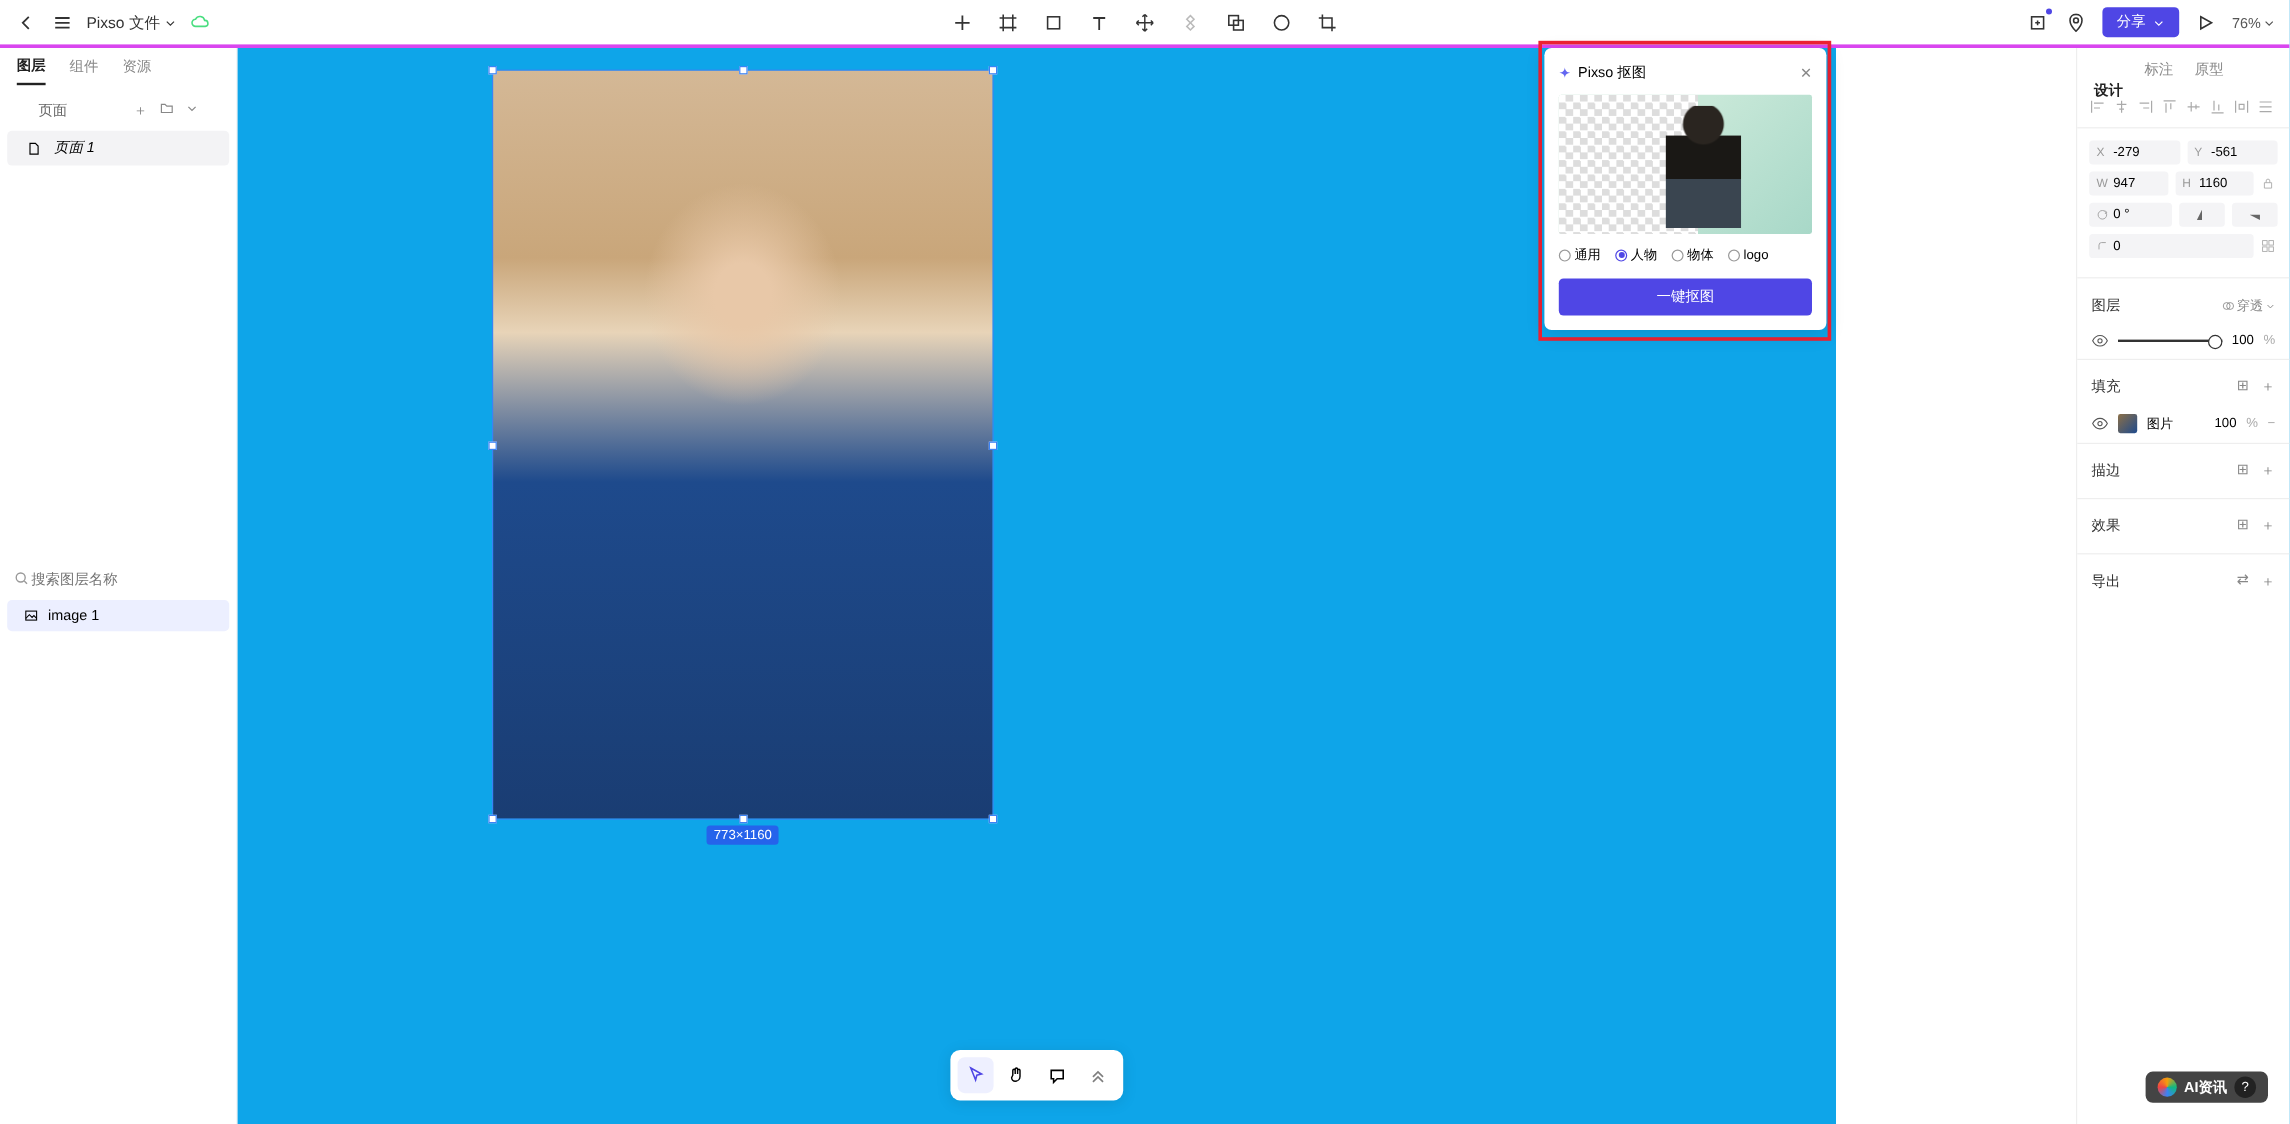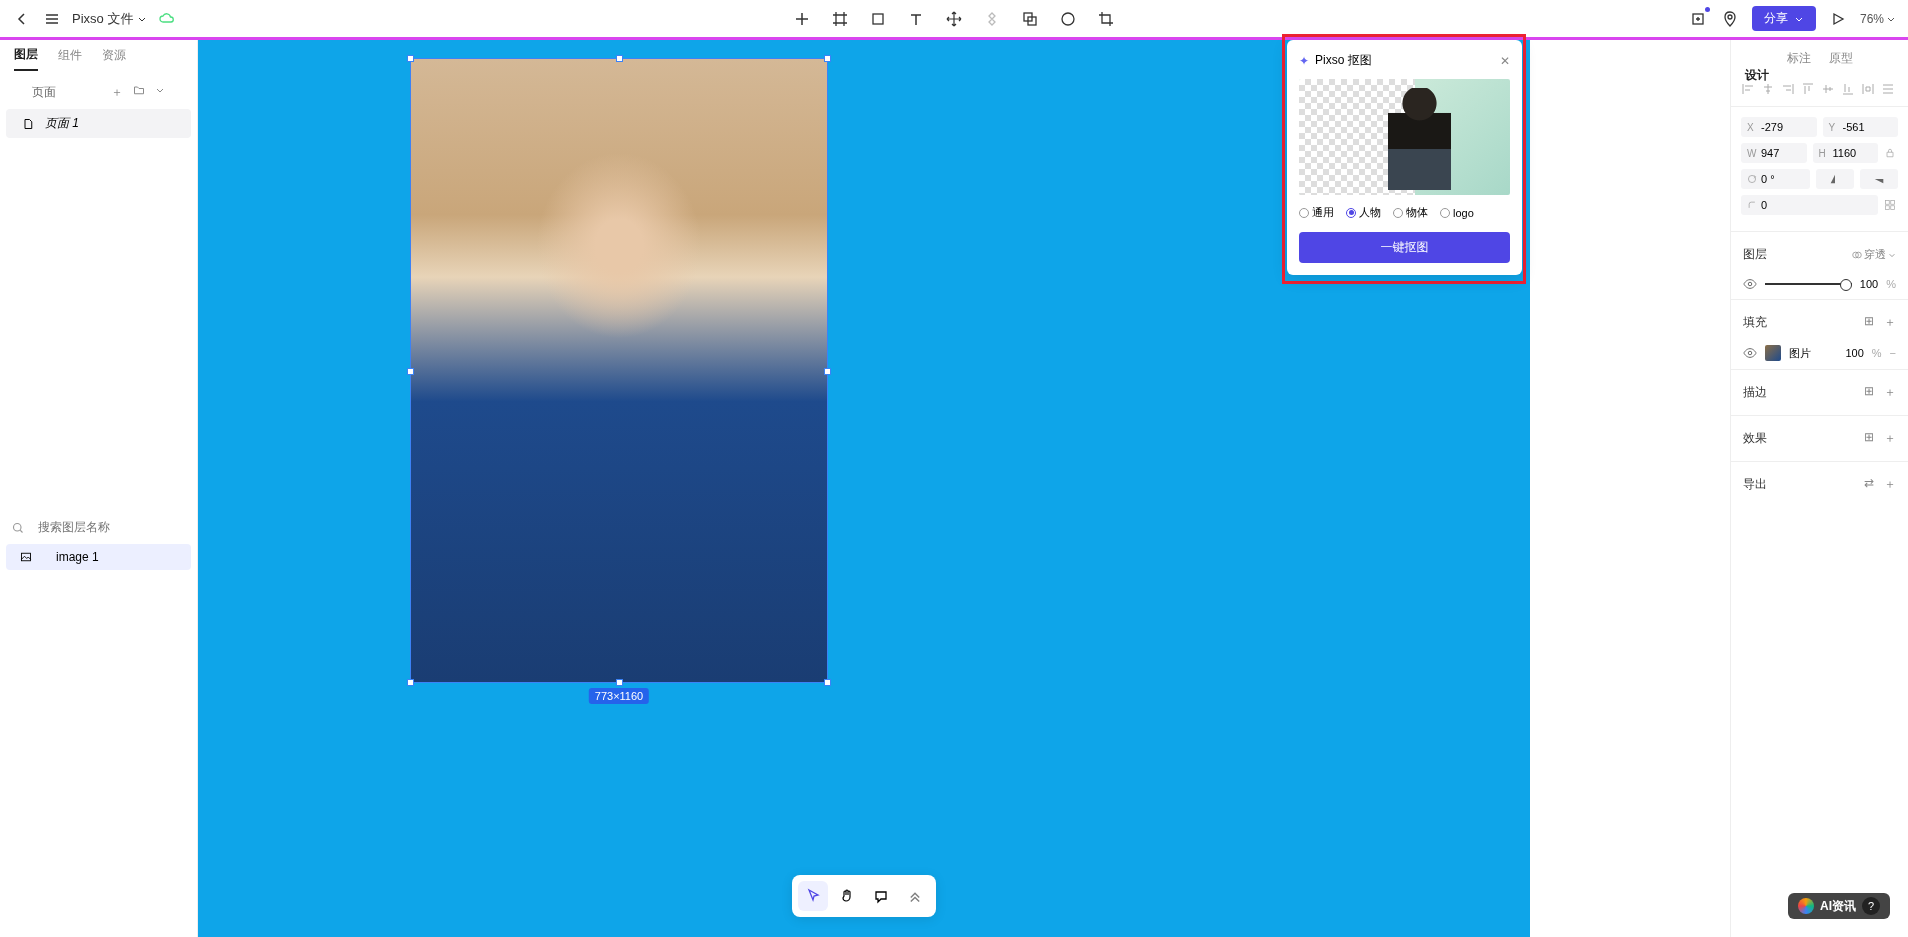--- a/index.html
+++ b/index.html
@@ -20,22 +20,22 @@
 
 .left-panel { position: absolute; left: 0; top: 40px; bottom: 0; width: 198px; background: #fff; border-right: 1px solid #eee; display: flex; flex-direction: column; }
 .left-tabs { display: flex; height: 36px; align-items: center; padding: 0 14px; gap: 20px; font-size: 12px; }
 .left-tab { color: #888; cursor: pointer; padding-bottom: 6px; }
 .left-tab.active { color: #222; font-weight: 600; border-bottom: 2px solid #222; }
 .pages-header { display: flex; align-items: center; justify-content: space-between; padding: 8px 32px; font-size: 12px; color: #666; }
 .pages-header-icons { display: flex; gap: 10px; color: #888; }
 .page-item { display: flex; align-items: center; gap: 11px; padding: 6px 16px; font-size: 12px; background: #f3f3f5; border-radius: 4px; margin: 0 6px; font-style: italic; }
 .search-row { display: flex; align-items: center; padding: 6px 12px; gap: 6px; margin-top: auto; position: relative; }
 .search-input { flex: 1; border: none; font-size: 12px; color: #999; background: transparent; outline: none; }
-.search-box { display: flex; align-items: flex-end; gap: 14px; flex: 1; margin-top: 44px; }
-.layer-item { display: flex; align-items: center; gap: 24px; padding: 6px 14px; font-size: 12px; background: #ecefff; border-radius: 4px; margin: 4px 6px; }
+.search-box { display: flex; align-items: flex-start; gap: 2px; flex: 1; }
+.layer-item { display: flex; align-items: center; gap: 8px; padding: 6px 14px; font-size: 12px; background: #ecefff; border-radius: 4px; margin: 4px 6px; }
 .layer-section { position: absolute; top: 430px; left: 0; right: 0; }
 
 
 .canvas { position: absolute; left: 198px; right: 378px; top: 40px; bottom: 0; background: #0ea5e9; overflow: hidden; }
 .sel-box { position: absolute; left: 212px; top: 18px; width: 418px; height: 625px; border: 1px solid #3b82f6; }
 .sel-handle { position: absolute; width: 7px; height: 7px; background: #fff; border: 1px solid #3b82f6; }
 .sel-handle.tl { left: -4px; top: -4px; }
 .sel-handle.tr { right: -4px; top: -4px; }
 .sel-handle.bl { left: -4px; bottom: -4px; }
 .sel-handle.br { right: -4px; bottom: -4px; }

